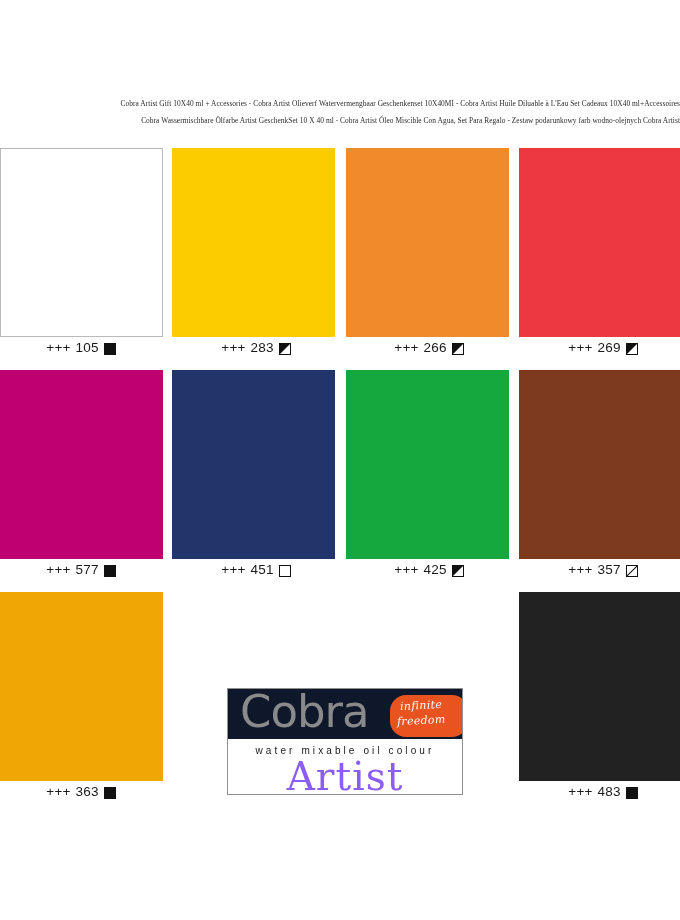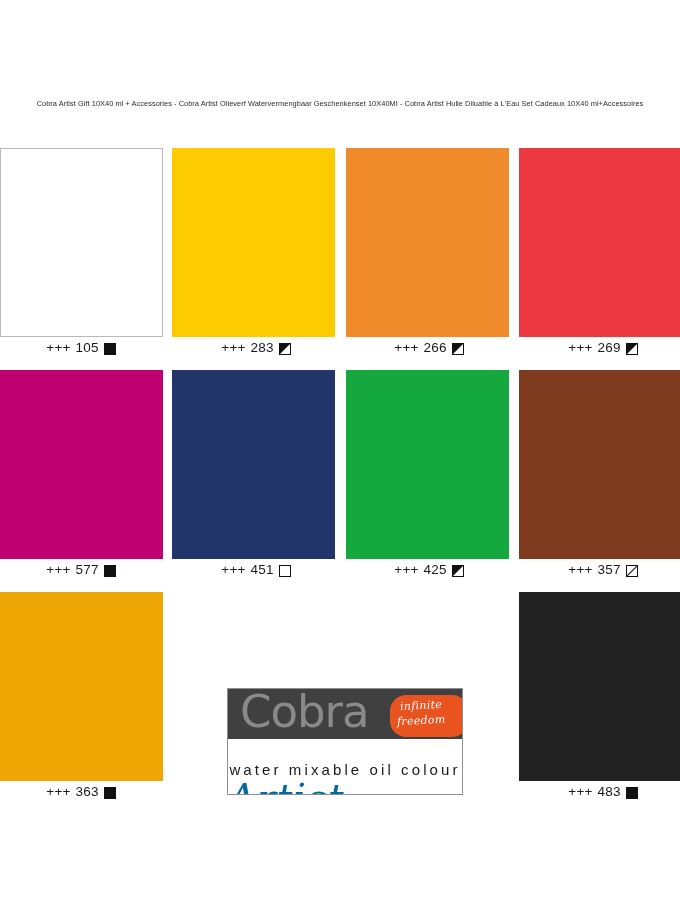--- a/index.html
+++ b/index.html
@@ -14,21 +14,22 @@
     overflow: hidden;
     position: relative;
   }
 
   
   .desc-block {
     position: absolute;
     top: 95px;
     left: 0;
     width: 680px;
-    text-align: center;
+    text-align: right;
+    font-family: Liberation Serif, serif;
   }
   .desc-line {
     font-size: 7.4px;
     line-height: 17px;
     color: #2b2b2b;
     letter-spacing: 0.05px;
     white-space: nowrap;
   }
 
   
@@ -109,21 +110,21 @@
     width: 236px;
     height: 107px;
     background: #ffffff;
     border: 1px solid #8f8f8f;
     box-sizing: border-box;
     overflow: hidden;
   }
   .logo-top {
     position: relative;
     height: 50px;
-    background: #404040;
+    background: #0f172a;
     overflow: hidden;
   }
   .logo-cobra {
     position: absolute;
     left: 12px;
     top: -4px;
     font-size: 45px;
     font-family: "DejaVu Sans", sans-serif;
     color: #8a8a8a;
     letter-spacing: -1px;
@@ -147,42 +148,42 @@
     font-style: italic;
     font-size: 11px;
     letter-spacing: 0.3px;
     transform: rotate(-3deg);
   }
   .badge-line.l1 { top: 4px; }
   .badge-line.l2 { top: 19px; left: 7px; }
 
   .logo-sub {
     text-align: center;
-    font-size: 15px;
+    font-size: 10px;
     letter-spacing: 3.1px;
     color: #1a1a1a;
-    padding-top: 22px;
+    padding-top: 6px;
     font-family: "Liberation Sans", sans-serif;
   }
   .logo-artist {
-    text-align: left;
+    text-align: center;
     font-family: "DejaVu Serif", serif;
-    font-style: italic;
     font-size: 39px;
-    color: #0369a1;
+    color: #8b5cf6;
     line-height: 44px;
     margin-top: -1px;
     letter-spacing: 1px;
   }
 </style>
 </head>
 <body>
 
 <div class="desc-block">
   <div class="desc-line">Cobra Artist Gift 10X40 ml + Accessories - Cobra Artist Olieverf Watervermengbaar Geschenkenset 10X40MI - Cobra Artist Huile Diluable à L'Eau Set Cadeaux 10X40 ml+Accessoires</div>
+  <div class="desc-line">Cobra Wassermischbare Ölfarbe Artist GeschenkSet 10 X 40 ml - Cobra Artist Óleo Miscible Con Agua, Set Para Regalo - Zestaw podarunkowy farb wodno-olejnych Cobra Artist</div>
 </div>
 
 <div class="grid">
 
   <div class="row">
     <div class="cell col1">
       <div class="swatch bordered" style="background:#ffffff"></div>
       <div class="label">
         <span class="label-text">+++</span>
         <span class="label-text">105</span>

